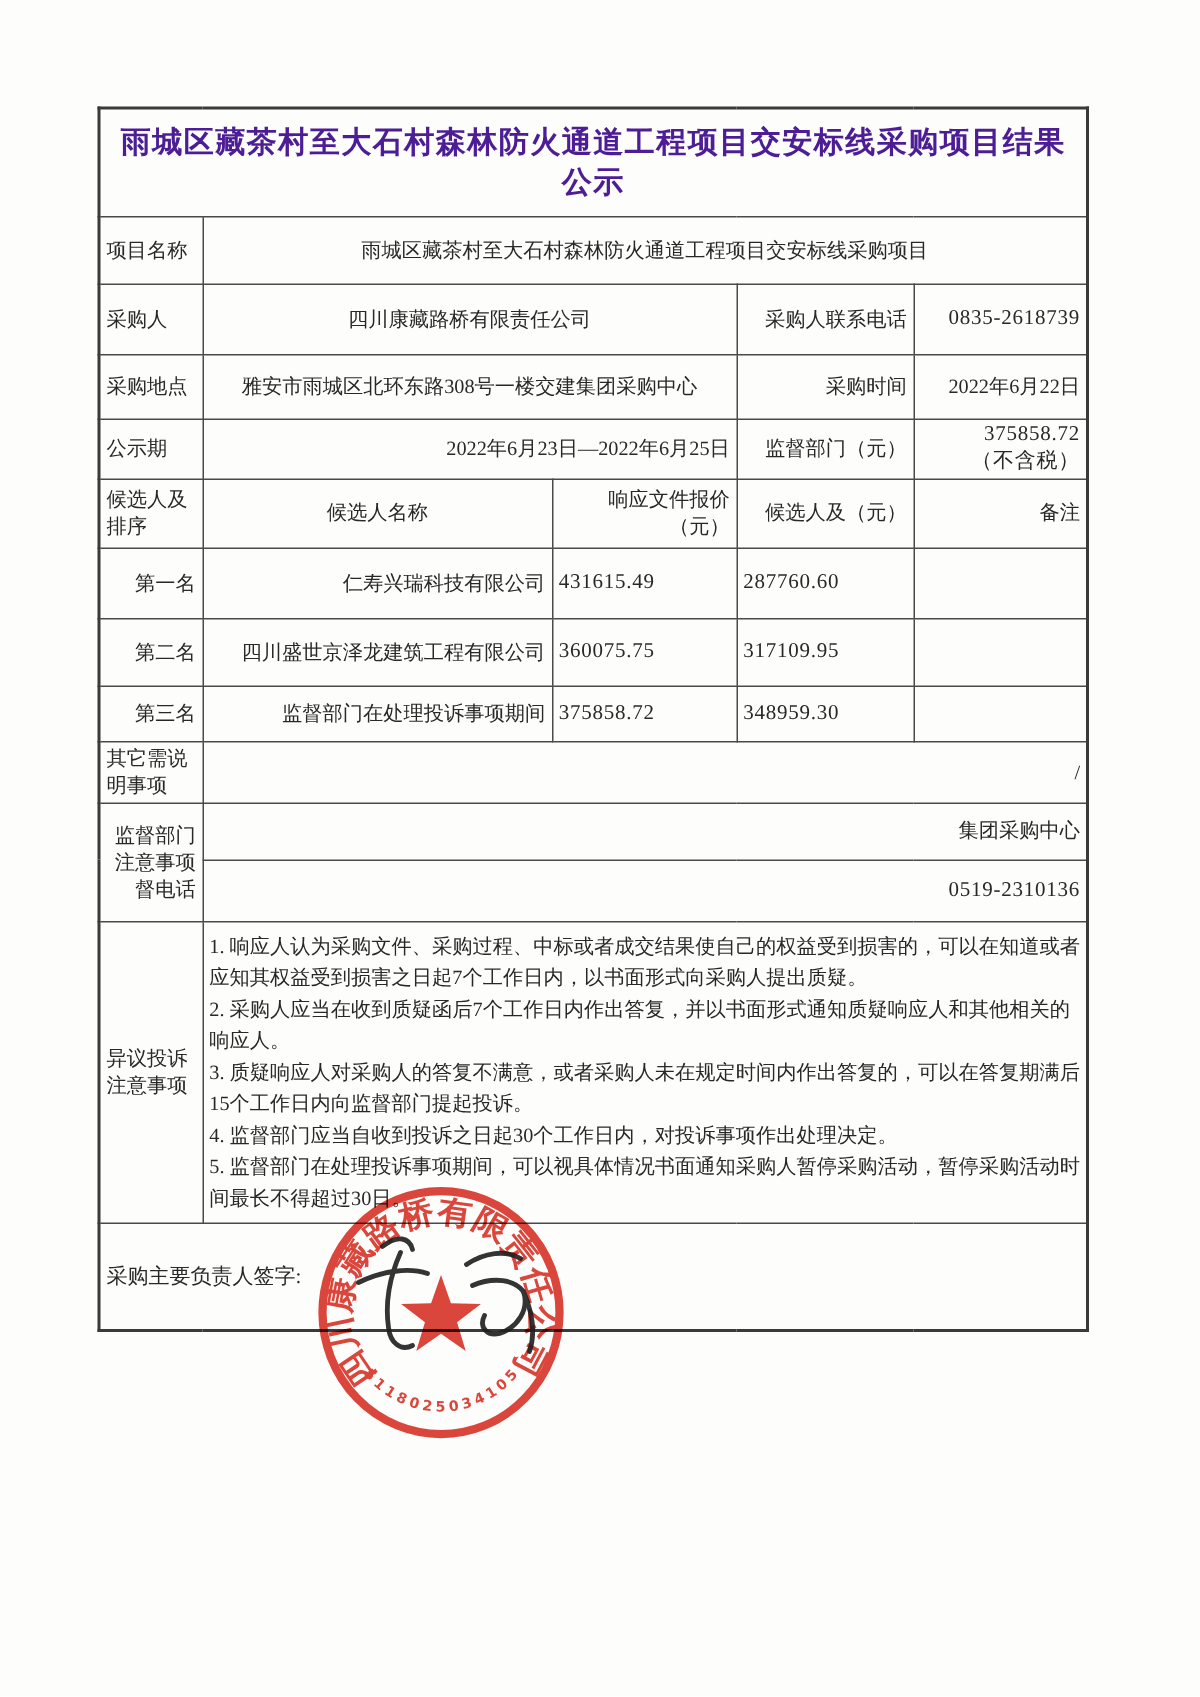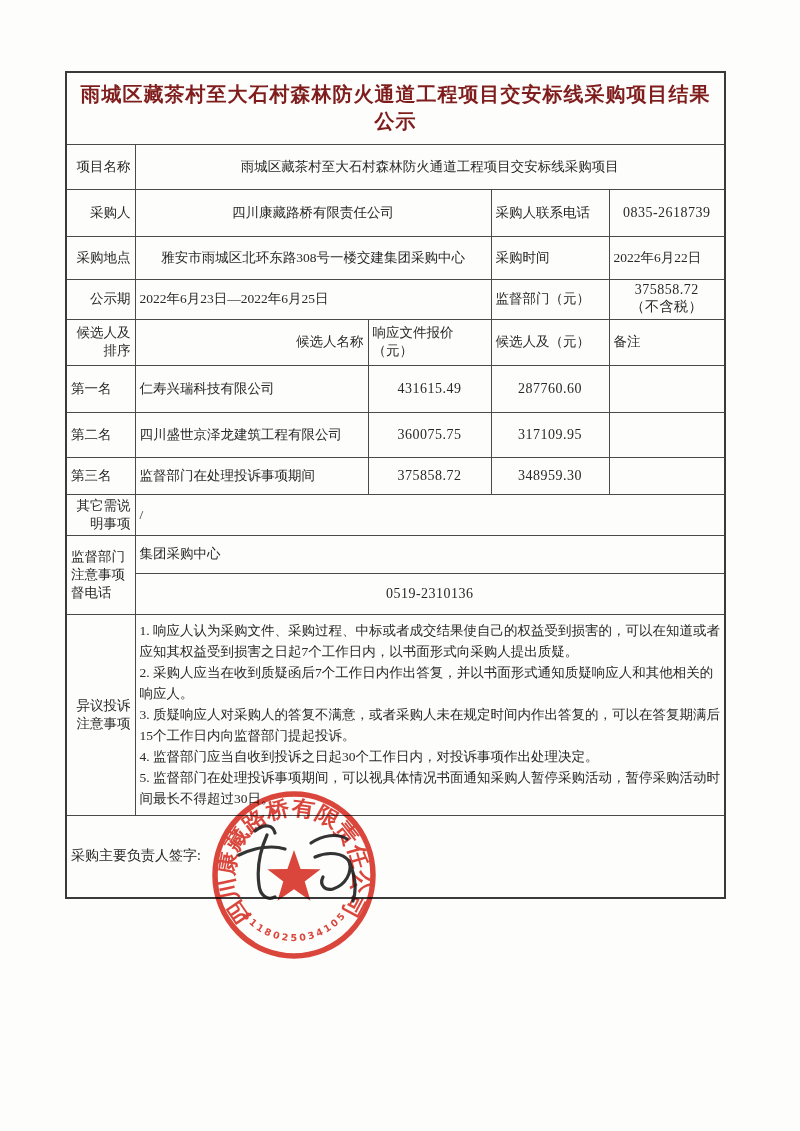--- a/index.html
+++ b/index.html
@@ -15,28 +15,28 @@
     font-size:13.5px; color:#282828;
   }
   table.doc td {
     border:1px solid #4a4a4a;
     padding:2px 4px;
     vertical-align:middle;
     overflow:hidden;
   }
   td.title-cell {
     font-size:20px; font-weight:bold; text-align:center;
-    letter-spacing:1px; color:#7f1d1d;
+    letter-spacing:1px; color:#4c1d95;
   }
-  td.lbl   { text-align:right;  padding-left:5px; }
-  td.ctr   { text-align:left; }
+  td.lbl   { text-align:left;  padding-left:5px; }
+  td.ctr   { text-align:right; }
   td.val   { text-align:center;  padding-left:7px; }
   .pre     { white-space:pre-line; }
-  td.name-hdr { text-align:right; padding-left:36px;margin-left:32px; }
-  td.num   { text-align:center; font-size:14px; letter-spacing:0.5px; }
+  td.name-hdr { text-align:center; padding-left:36px;margin-left:32px; }
+  td.num   { font-size:14px; letter-spacing:0.5px; }
   td.obj-cell {
     vertical-align:top; text-align:left;
     padding:6px 10px 4px 8px; line-height:21px;
   }
   td.sig-cell { text-align:left; padding-left:8px; font-size:14px; }
   .seal-svg {
     position:absolute; left:209px; top:790px;
     mix-blend-mode:multiply; opacity:0.92;
   }
   .sig-svg {
@@ -142,21 +142,21 @@
 注意事项</td>
         <td colspan="4" class="obj-cell">
           <div>1. 响应人认为采购文件、采购过程、中标或者成交结果使自己的权益受到损害的，可以在知道或者应知其权益受到损害之日起7个工作日内，以书面形式向采购人提出质疑。</div>
           <div>2. 采购人应当在收到质疑函后7个工作日内作出答复，并以书面形式通知质疑响应人和其他相关的响应人。</div>
           <div>3. 质疑响应人对采购人的答复不满意，或者采购人未在规定时间内作出答复的，可以在答复期满后15个工作日内向监督部门提起投诉。</div>
           <div>4. 监督部门应当自收到投诉之日起30个工作日内，对投诉事项作出处理决定。</div>
           <div>5. 监督部门在处理投诉事项期间，可以视具体情况书面通知采购人暂停采购活动，暂停采购活动时间最长不得超过30日。</div>
         </td>
       </tr>
 
-      <tr style="height:83px">
+      <tr style="height:72px">
         <td colspan="5" class="sig-cell">
           <span>采购主要负责人签字:</span>
         </td>
       </tr>
     </tbody>
   </table>
 
   <svg class="seal-svg" width="170" height="170" viewBox="0 0 170 170">
     <ellipse cx="85" cy="85" rx="79" ry="81" fill="none" stroke-width="5.5" stroke="#d9362a"></ellipse>
     <path id="sealArc" d="M 42.6,127.4 A 60,60 0 1 1 127.4,127.4" fill="none" stroke="none"></path>

